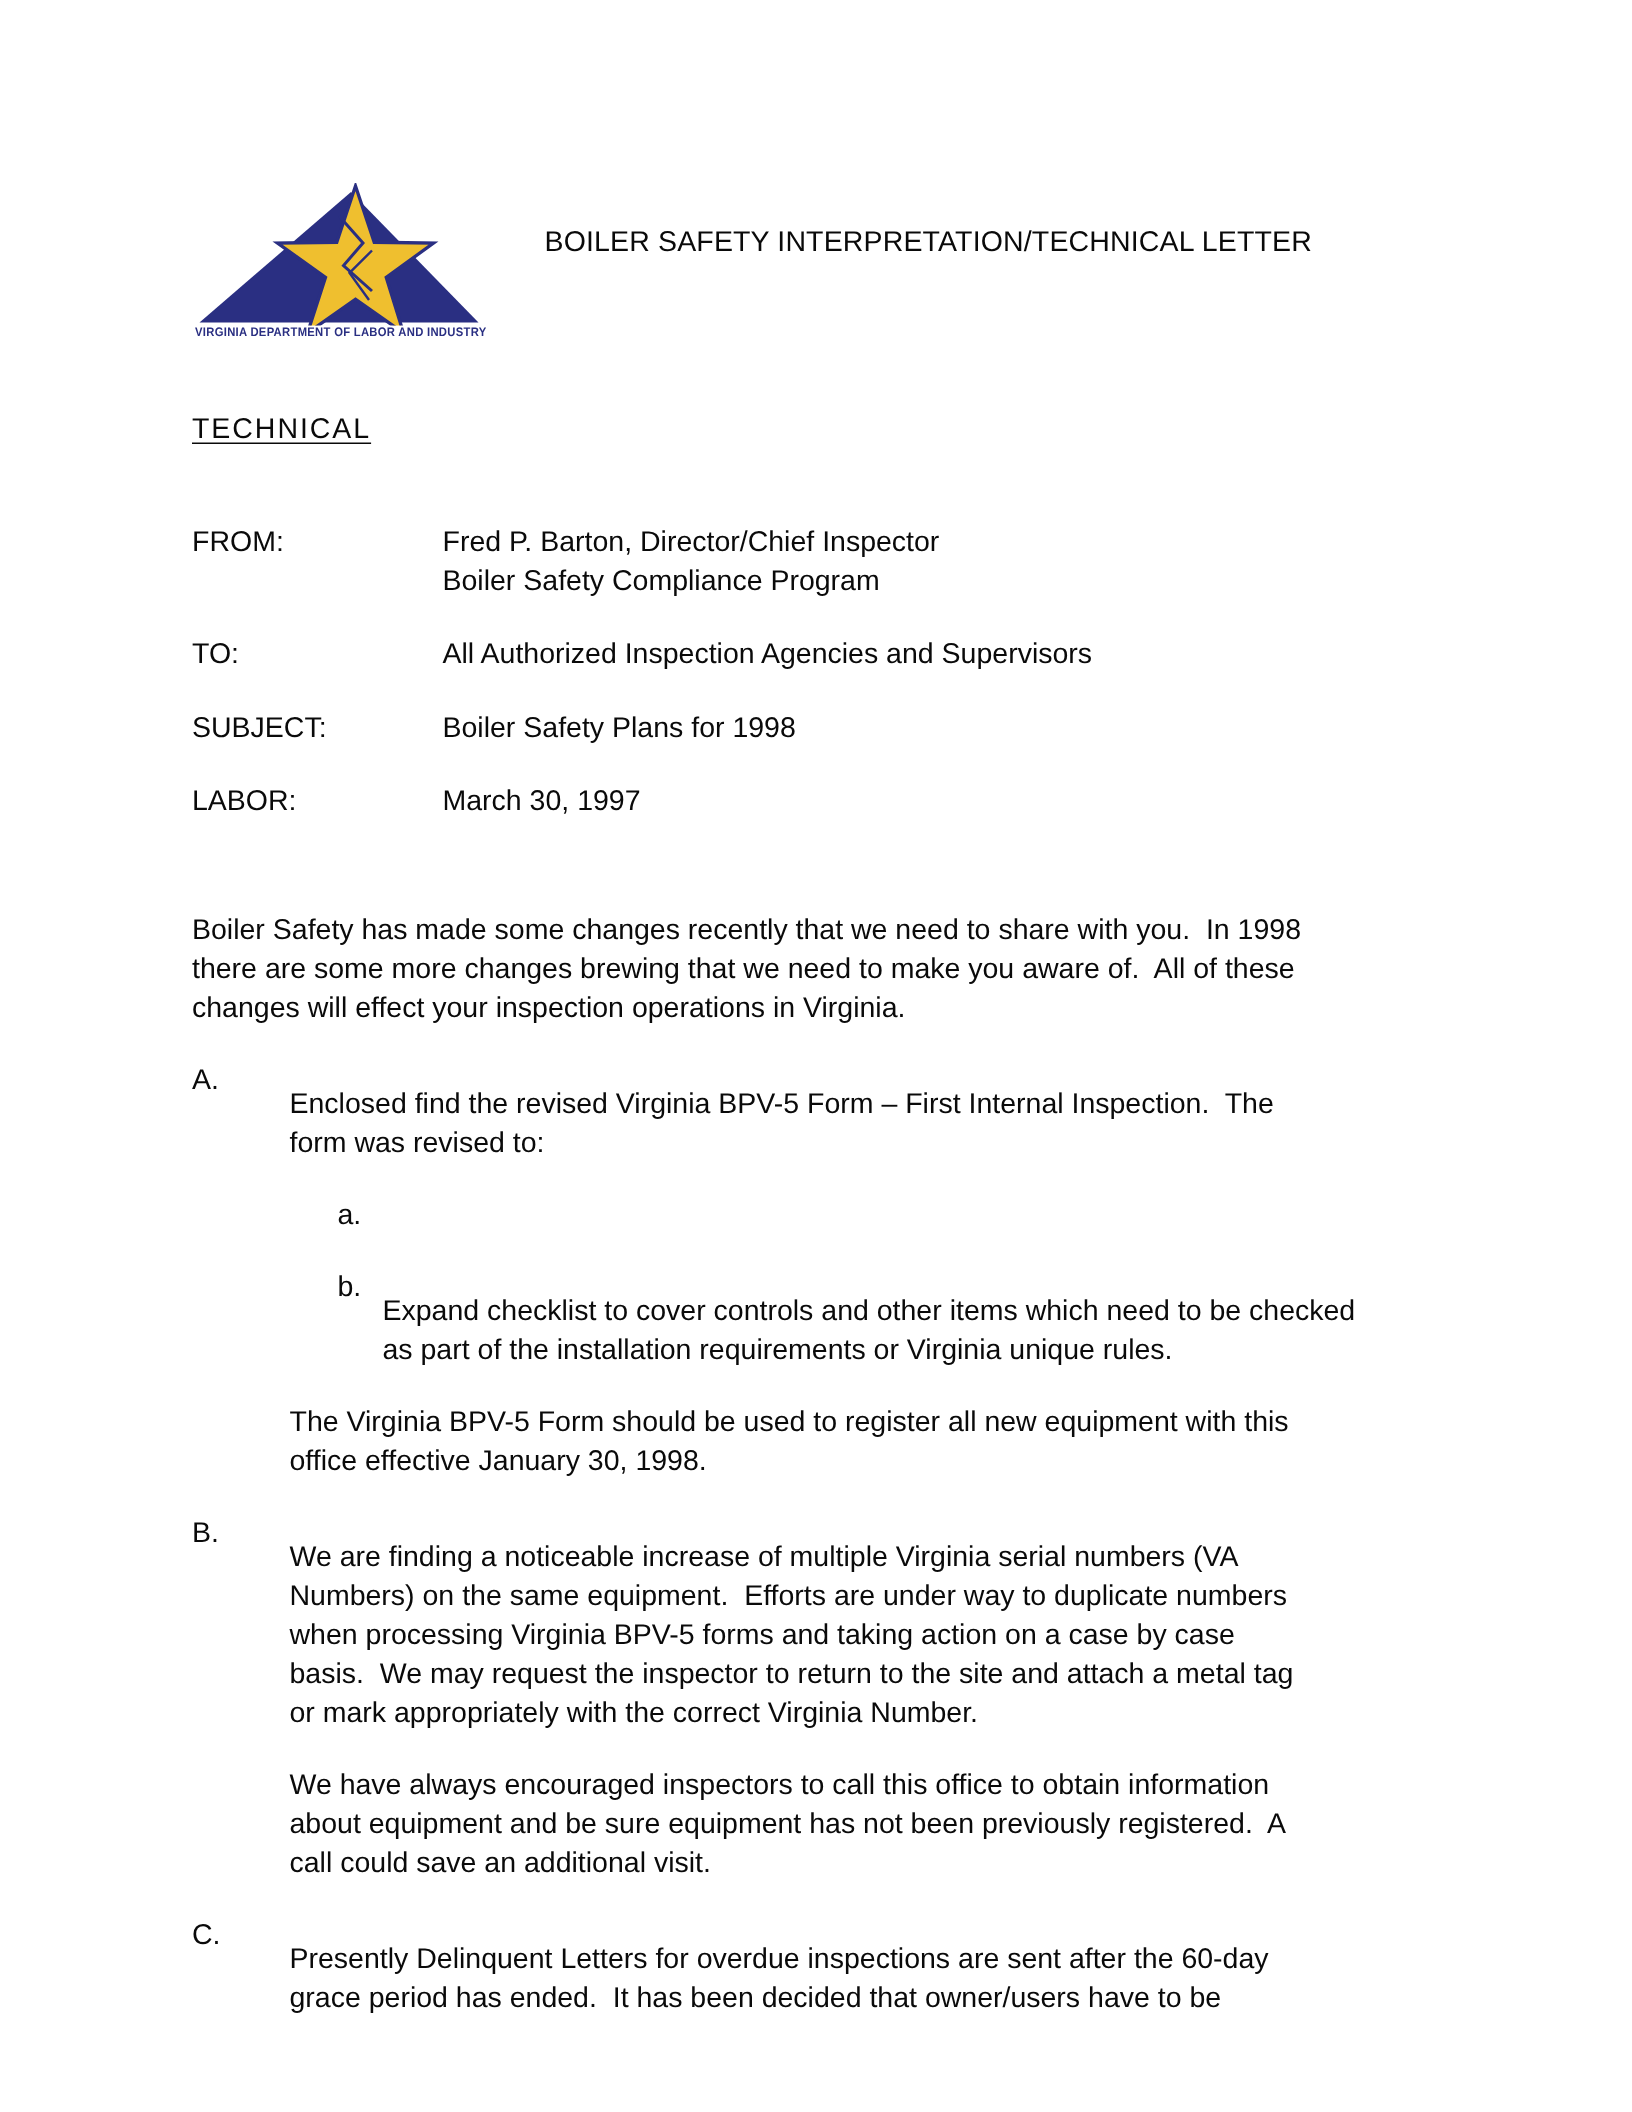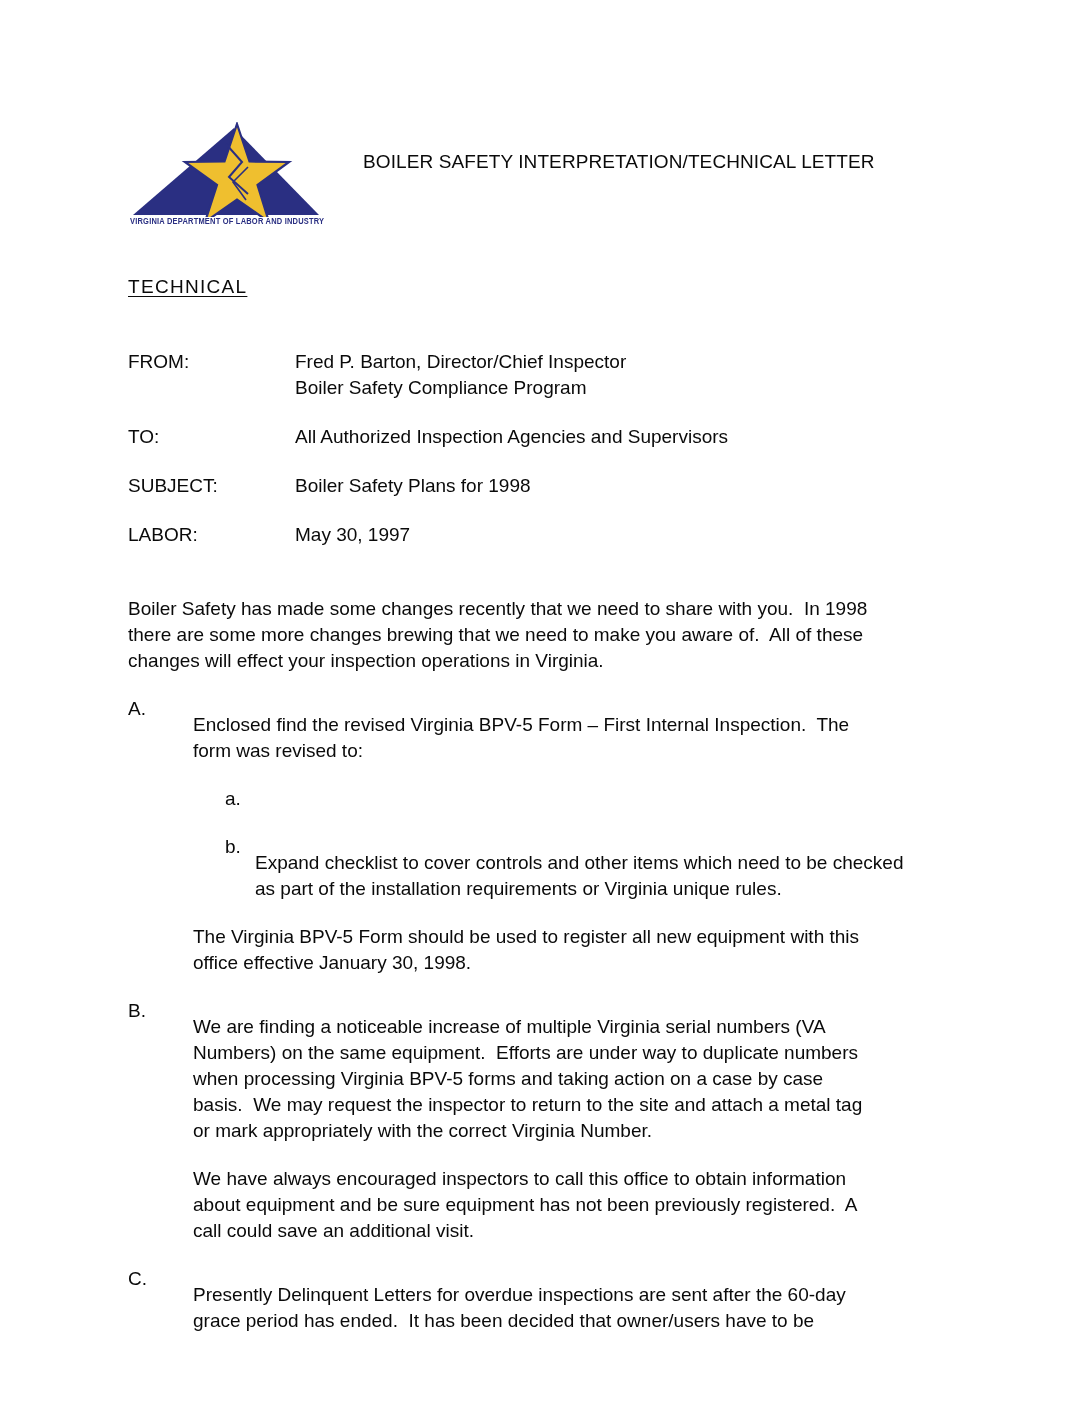--- a/index.html
+++ b/index.html
@@ -73,21 +73,21 @@
 
   
   .letter-body {
     position: absolute;
     left: 128px;
     top: 596px;
     width: 845px;
     font-size: 19px;
     line-height: 26px;
   }
-  .para { white-space: pre-wrap; margin: 0 0 22px 0; }
+  .para { white-space: pre-wrap; margin: 12px 0 22px 0; }
   .item-row { display: flex; margin: 0 0 22px 0; }
   .item-label { width: 65px; flex: 0 0 65px; }
   .item-text { white-space: pre-wrap; margin-top: 16px; }
   .sub-row { display: flex; margin: 0 0 22px 97px; }
   .sub-label { width: 30px; flex: 0 0 30px; }
   .indented { margin-left: 65px; }
 </style>
 </head>
 <body>
 
@@ -118,21 +118,21 @@
     <div class="field-row">
       <div class="field-label">TO:</div>
       <div class="field-value">All Authorized Inspection Agencies and Supervisors</div>
     </div>
     <div class="field-row">
       <div class="field-label">SUBJECT:</div>
       <div class="field-value">Boiler Safety Plans for 1998</div>
     </div>
     <div class="field-row">
       <div class="field-label">LABOR:</div>
-      <div class="field-value">May 30, 1997</div>
+      <div class="field-value">March 30, 1997</div>
     </div>
   </div>
 
   <div class="letter-body">
 
     <p class="para">Boiler Safety has made some changes recently that we need to share with you.  In 1998
 there are some more changes brewing that we need to make you aware of.  All of these
 changes will effect your inspection operations in Virginia.</p>
 
     <div class="item-row">

